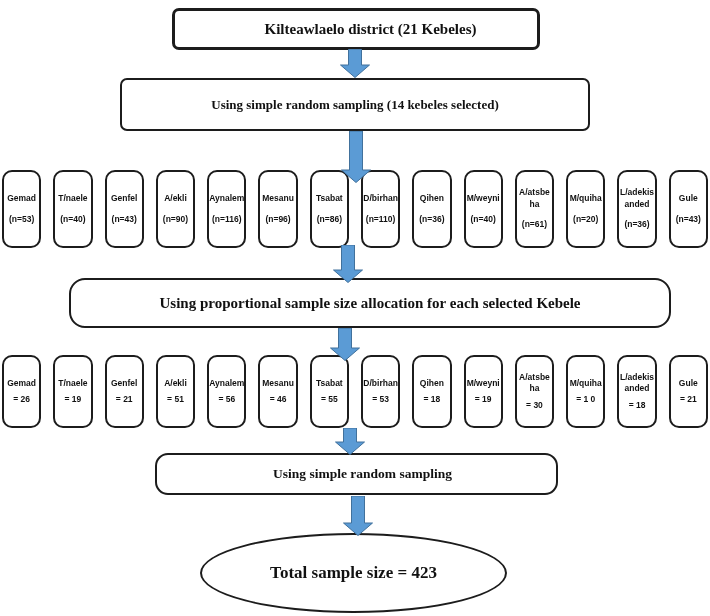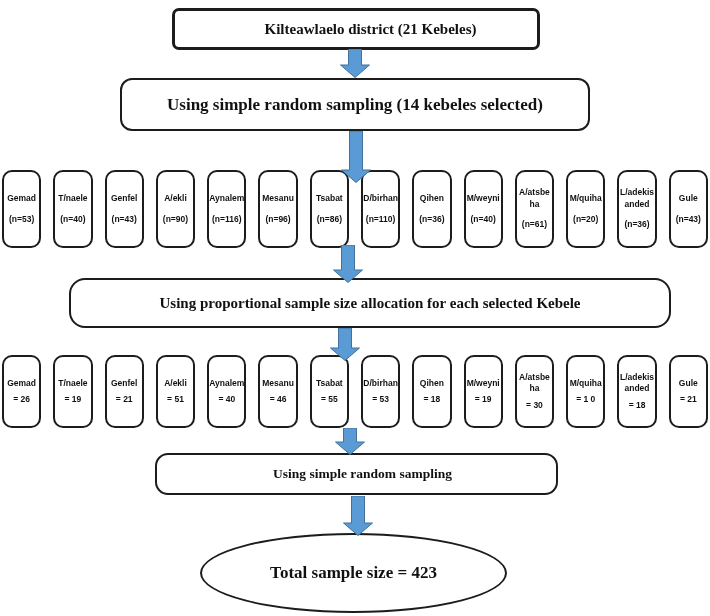--- a/index.html
+++ b/index.html
@@ -7,21 +7,21 @@
     position:relative;width:710px;height:616px;background:#ffffff;
     font-family:"Liberation Sans",sans-serif;overflow:hidden;
   }
   .bigbox{
     position:absolute;background:#ffffff;border:2.5px solid #1c1c1c;
     display:flex;align-items:center;justify-content:center;text-align:center;
     font-family:"Liberation Serif",serif;font-weight:bold;color:#111;
     box-sizing:border-box;z-index:2;
   }
   .district{left:172px;top:8px;width:368px;height:42px;border-radius:7px;font-size:15px;border-width:3px;padding-left:29px;}
-  .srs1{left:120px;top:78px;width:470px;height:53px;border-radius:12px;font-size:17px;}
+  .srs1{left:120px;top:78px;width:470px;height:53px;border-radius:7px;font-size:13px;}
   .prop{left:69px;top:278px;width:602px;height:50px;border-radius:16px;font-size:15px;}
   .srs2{left:155px;top:453px;width:403px;height:42px;border-radius:13px;font-size:13.5px;padding-left:12px;}
   .ellipse{
     position:absolute;left:200px;top:533px;width:307px;height:80px;
     background:#ffffff;border:2px solid #1c1c1c;border-radius:50%;
     display:flex;align-items:center;justify-content:center;text-align:center;
     font-family:"Liberation Serif",serif;font-weight:bold;font-size:17px;color:#111;
     box-sizing:border-box;z-index:2;
   }
   .krow{
@@ -146,21 +146,21 @@
     <div class="kbox">
       <span class="kname">Genfel</span>
       <span class="kval">= 21</span>
     </div>
     <div class="kbox">
       <span class="kname">A/ekli</span>
       <span class="kval">= 51</span>
     </div>
     <div class="kbox">
       <span class="kname">Aynalem</span>
-      <span class="kval">= 40</span>
+      <span class="kval">= 56</span>
     </div>
     <div class="kbox">
       <span class="kname">Mesanu</span>
       <span class="kval">= 46</span>
     </div>
     <div class="kbox">
       <span class="kname">Tsabat</span>
       <span class="kval">= 55</span>
     </div>
     <div class="kbox">

